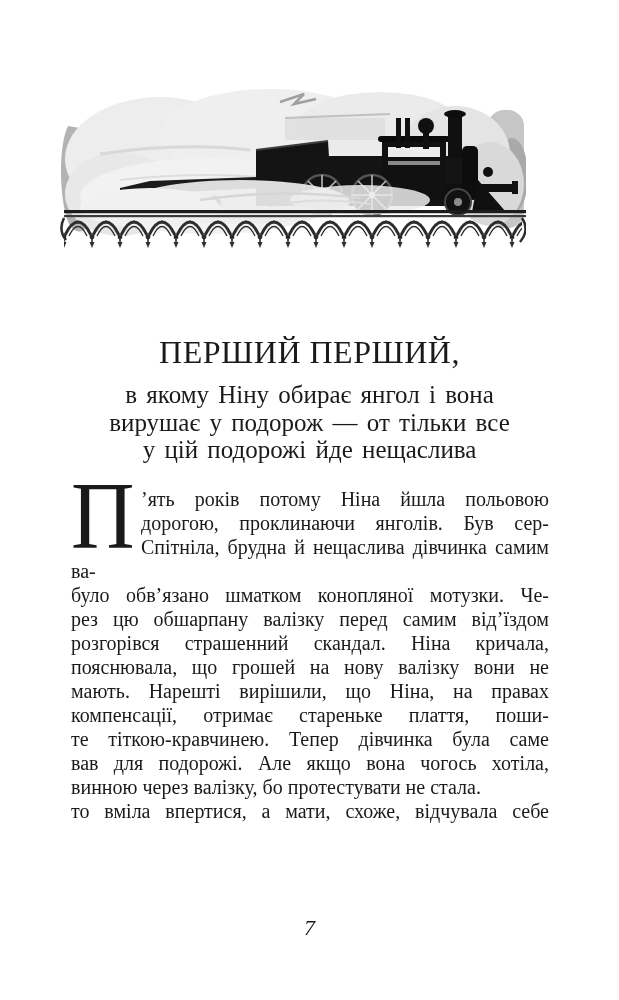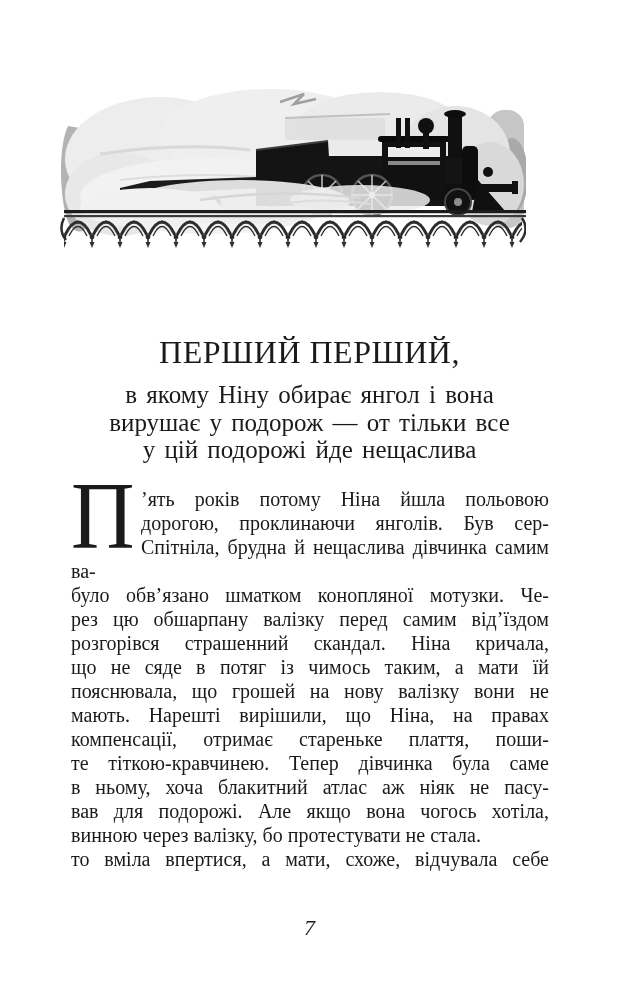--- a/index.html
+++ b/index.html
@@ -148,26 +148,24 @@
   </div>
 
   <div class="body-text">
     <span class="dropcap">П</span>
     <div class="bline">’ять років потому Ніна йшла польовою</div>
     <div class="bline">дорогою, проклинаючи янголів. Був сер-</div>
     <div class="bline">Спітніла, брудна й нещаслива дівчинка самим ва-</div>
     <div class="bline">було обв’язано шматком конопляної мотузки. Че-</div>
     <div class="bline">рез цю обшарпану валізку перед самим від’їздом</div>
     <div class="bline">розгорівся страшенний скандал. Ніна кричала,</div>
-    <div class="bline">що не сяде в потяг із чимось таким, а мати їй</div>
     <div class="bline">пояснювала, що грошей на нову валізку вони не</div>
     <div class="bline">мають. Нарешті вирішили, що Ніна, на правах</div>
     <div class="bline">компенсації, отримає стареньке плаття, поши-</div>
     <div class="bline">те тіткою-кравчинею. Тепер дівчинка була саме</div>
-    <div class="bline">в ньому, хоча блакитний атлас аж ніяк не пасу-</div>
     <div class="bline">вав для подорожі. Але якщо вона чогось хотіла,</div>
     <div class="bline lastline">винною через валізку, бо протестувати не стала.</div>
     <div class="bline">то вміла впертися, а мати, схоже, відчувала себе</div>
   </div>
 
   <div class="page-number">7</div>
 
 </div>
 
 </body></html>

